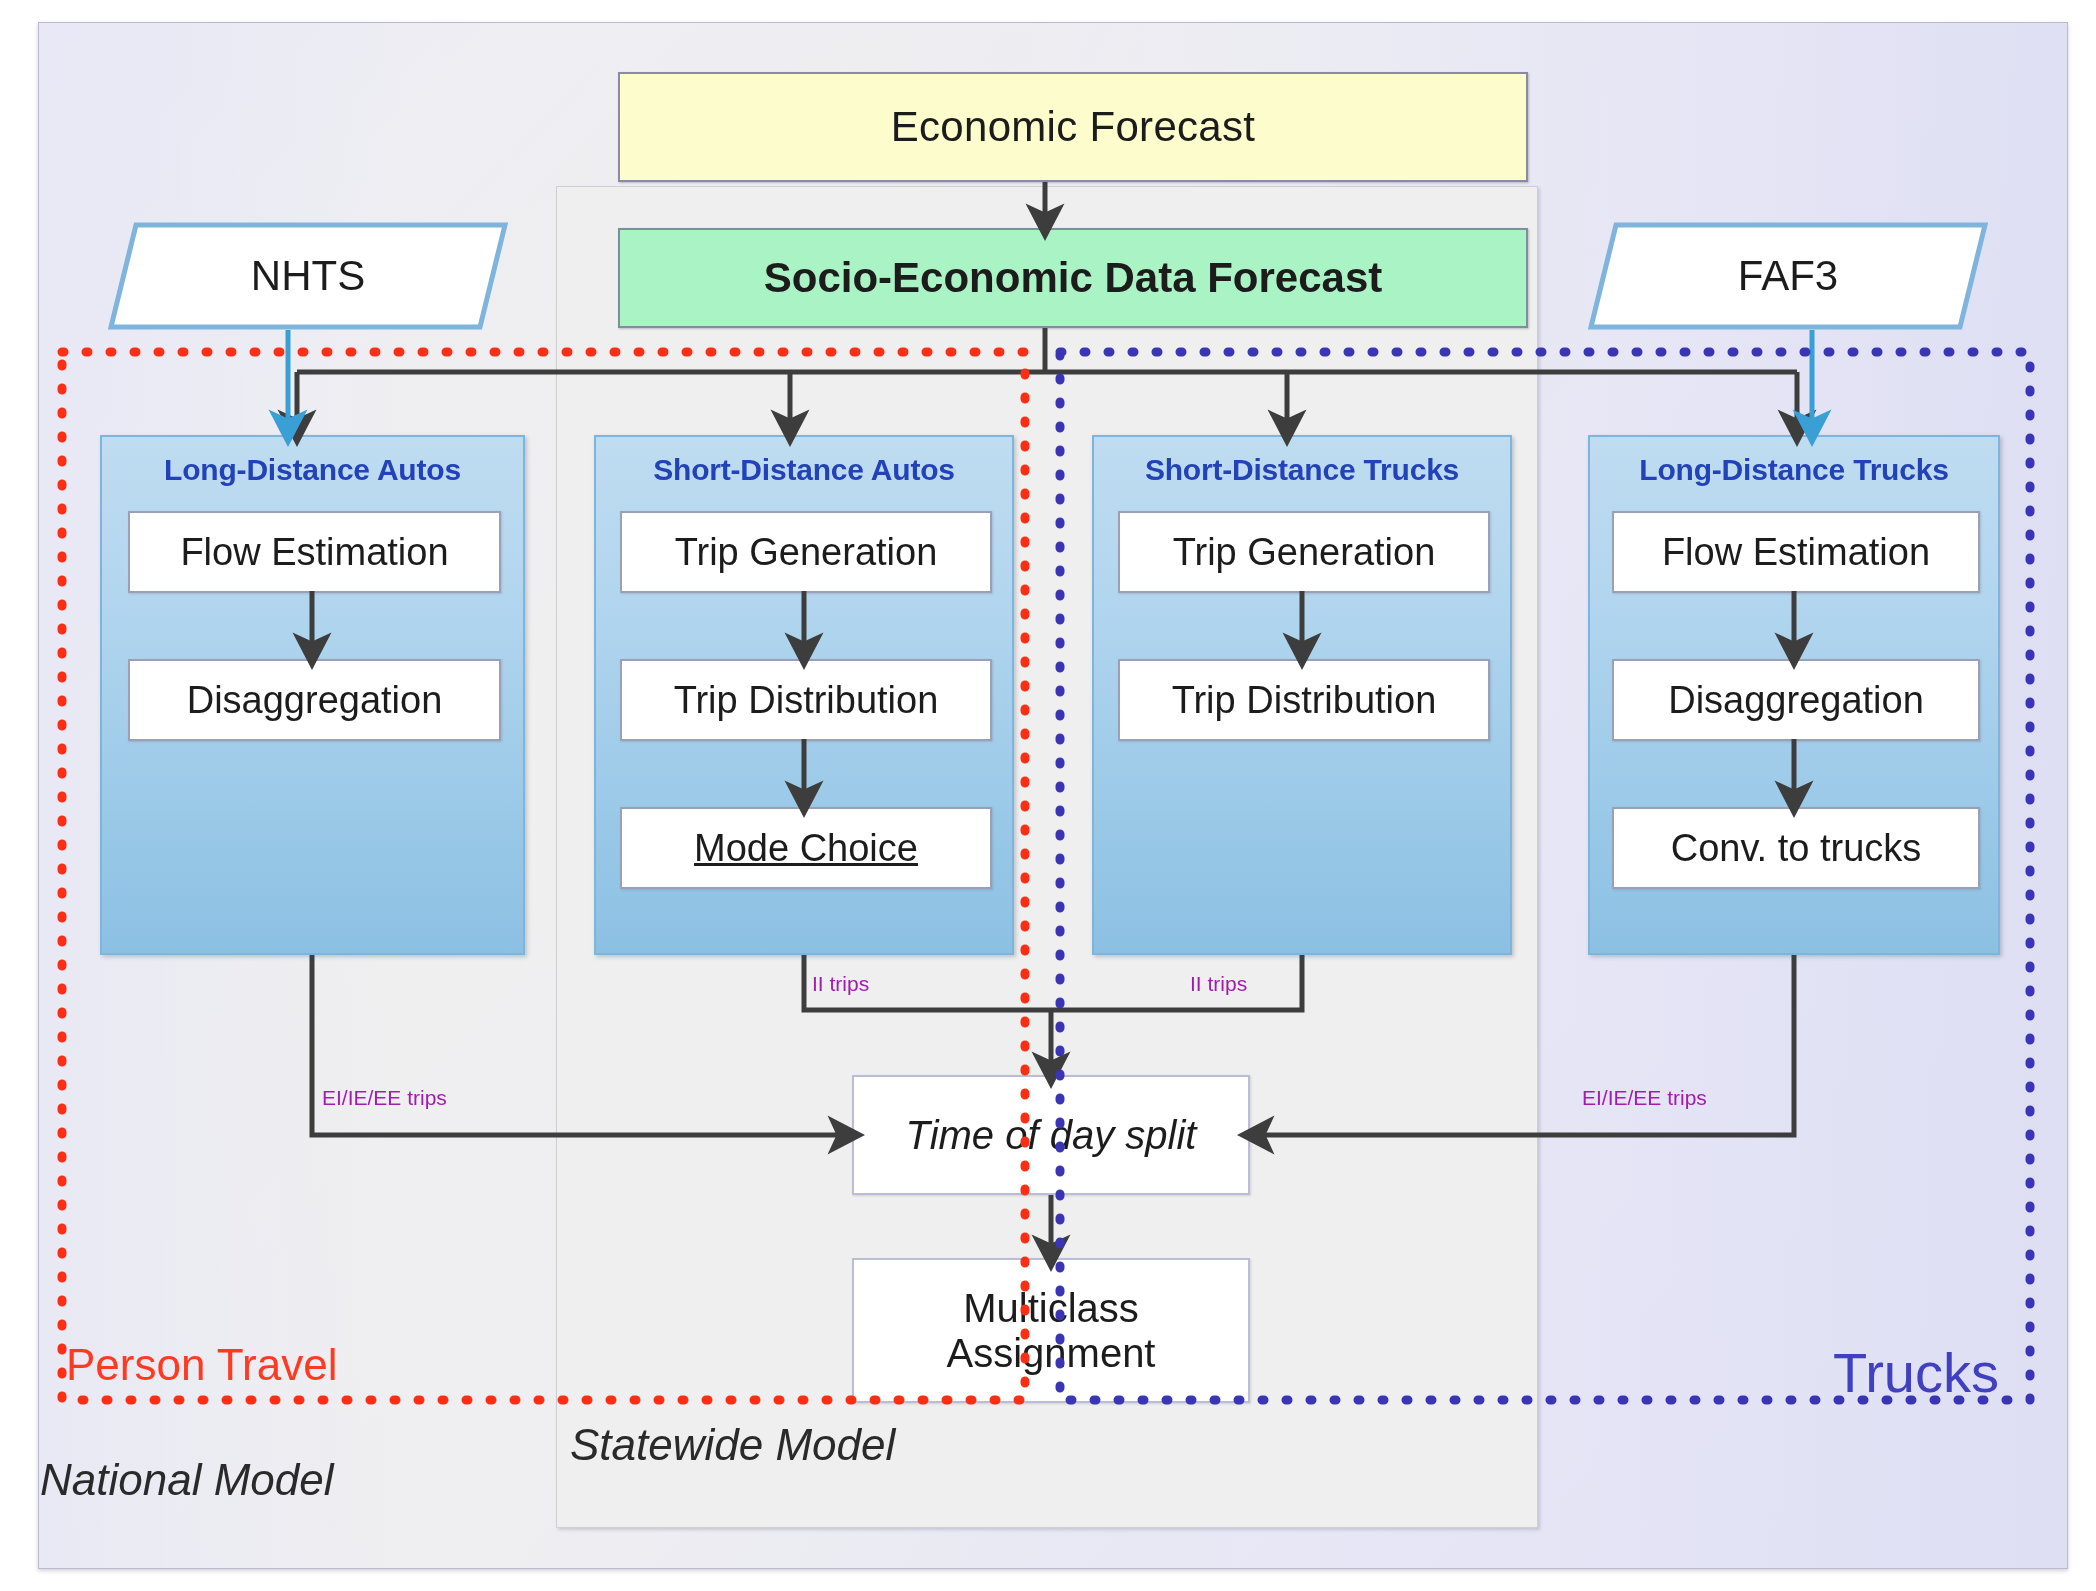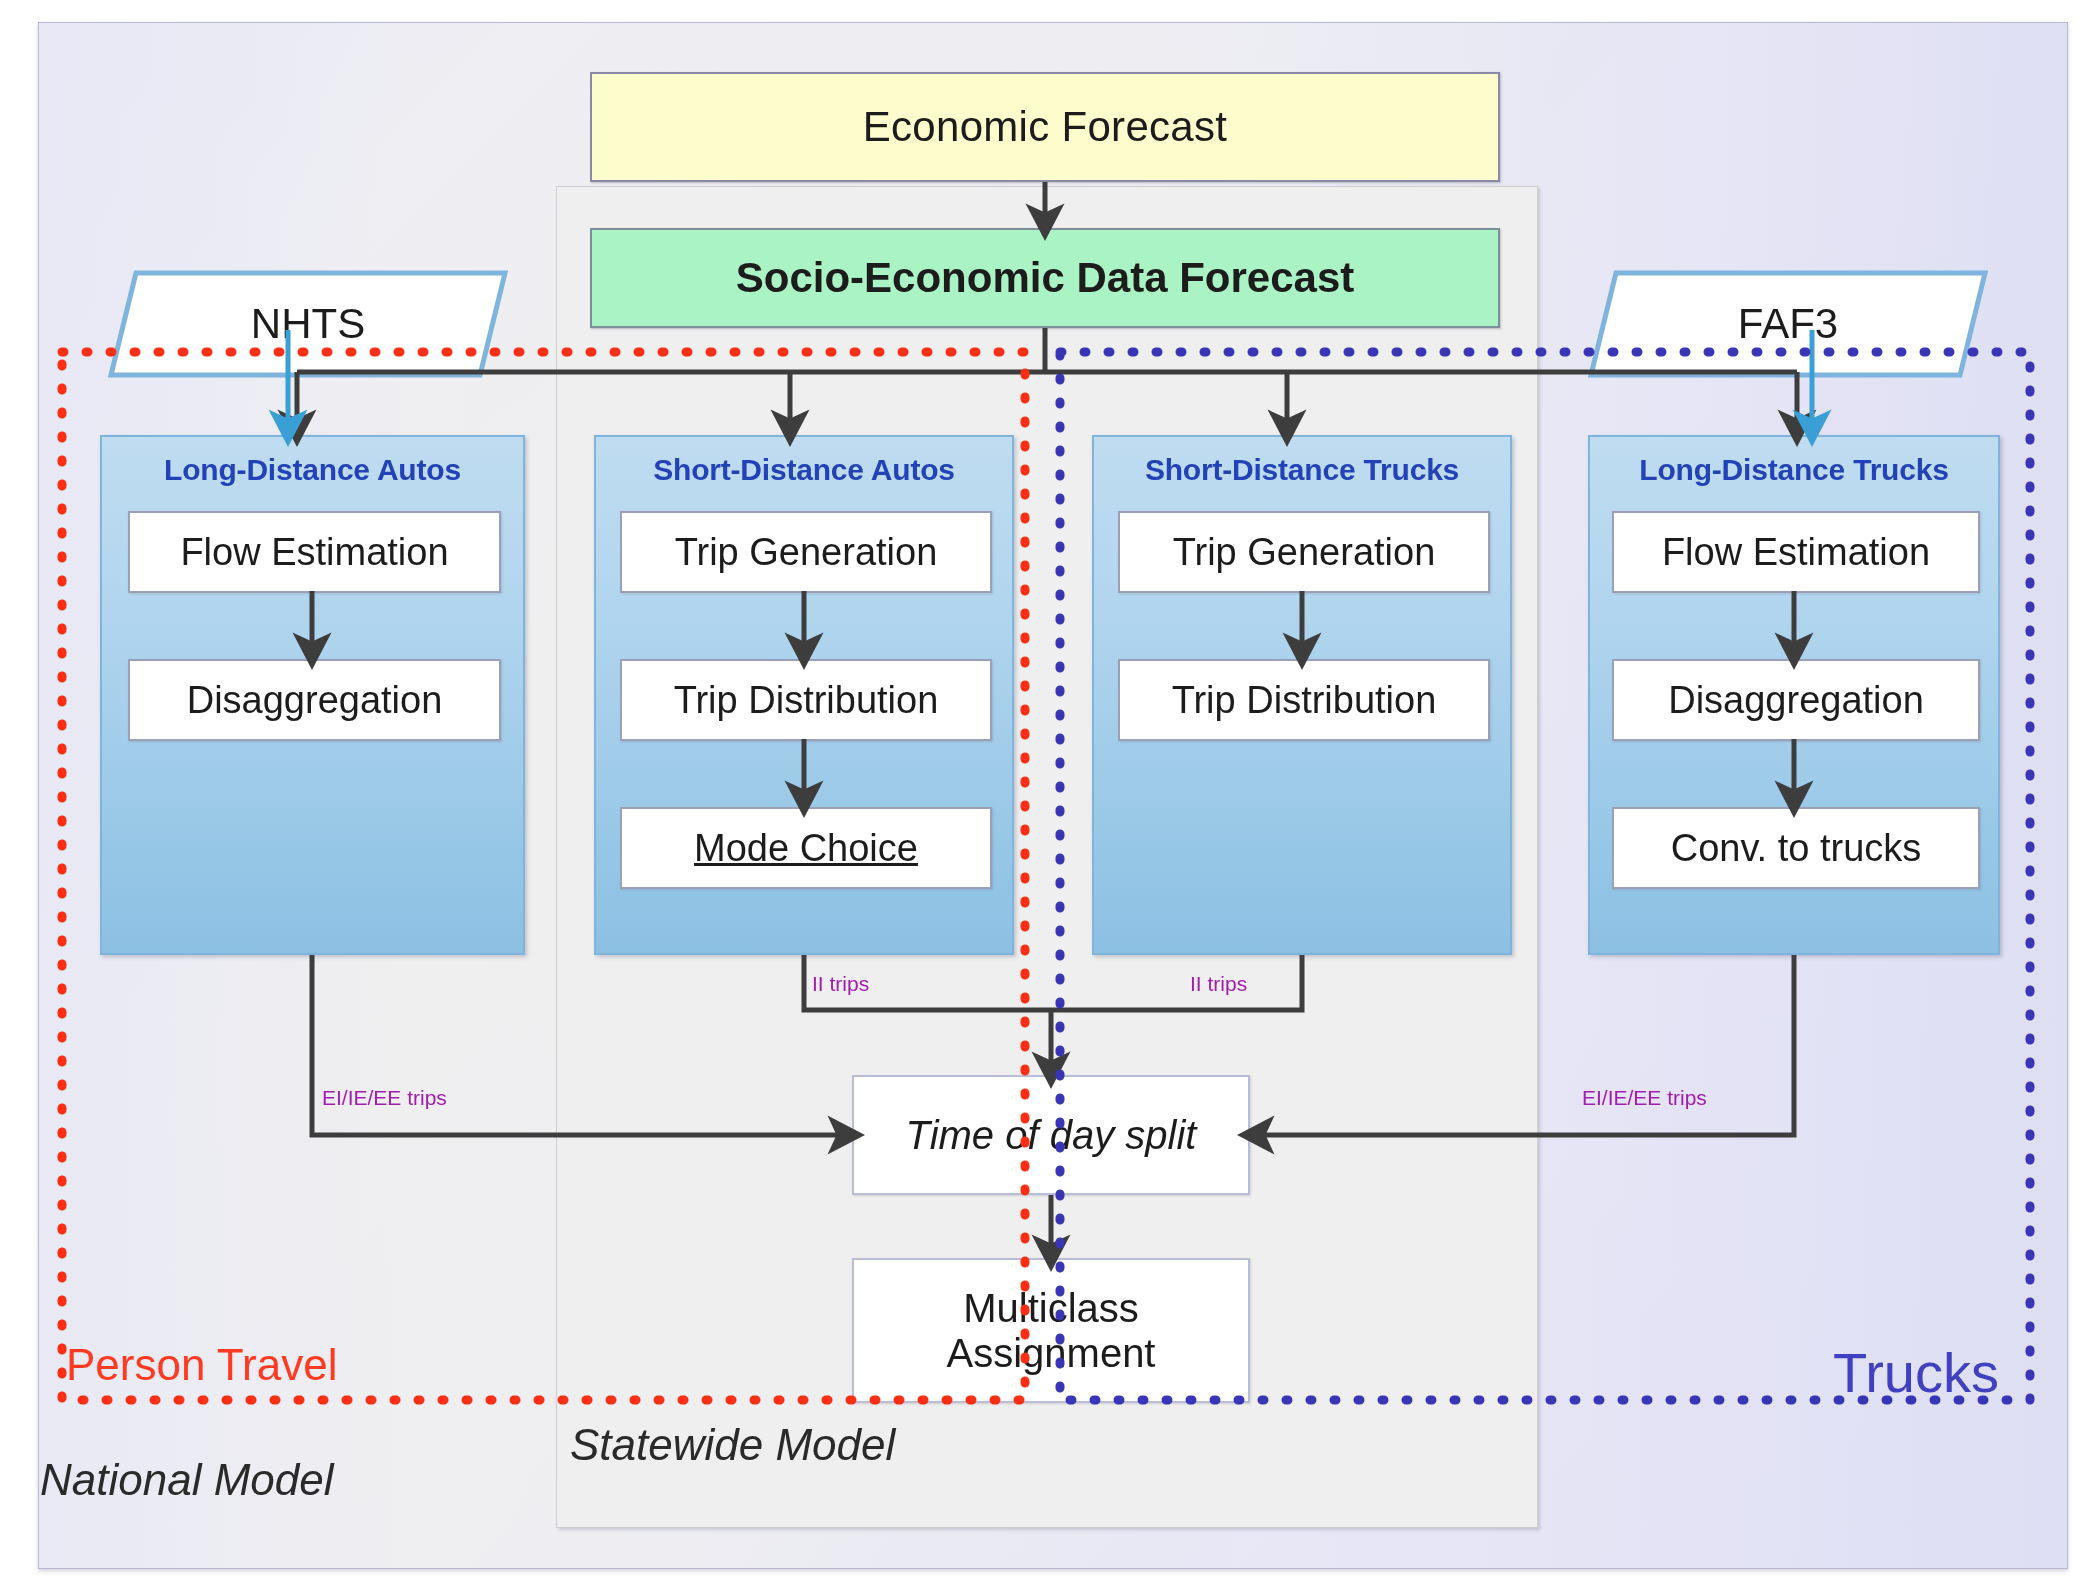--- a/index.html
+++ b/index.html
@@ -31,36 +31,36 @@
   }
   
   .statewide-frame{
     position:absolute;left:556px;top:186px;width:980px;height:1340px;
     background:#efefef;
     border:1px solid #cfcfcf;
     box-shadow:2px 2px 3px rgba(120,120,140,.30);
   }
 
   
-  .node{position:absolute;box-sizing:border-box;display:flex;align-items:center;justify-content:center;text-align:center;}
+  .node{position:absolute;box-sizing:border-box;display:flex;align-items:center;justify-content:center;text-align:center;margin-left:28px;}
 
   .econ-box{
     left:590px;top:72px;width:910px;height:110px;
     background:#fdfccd;border:2px solid #8a8aa6;
     font-size:42px;color:#1c1c1c;letter-spacing:.3px;
     box-shadow:1px 1px 2px rgba(90,90,110,.35);
   }
   .socio-box{
     left:590px;top:228px;width:910px;height:100px;
     background:#aaf3c4;border:2px solid #7d8f9a;
     font-size:42px;color:#1c1c1c;
     box-shadow:1px 1px 2px rgba(90,90,110,.35);
     font-weight:bold;
   }
-  .para-wrap{position:absolute;margin-top:48px;}
+  .para-wrap{position:absolute;}
   .para-svg{position:absolute;left:0;top:0;overflow:visible;}
   .para-label{position:absolute;left:0;top:0;width:100%;height:100%;display:flex;align-items:center;justify-content:center;font-size:42px;color:#1c1c1c;}
 
   
   .col-box{
     position:absolute;box-sizing:border-box;
     background:linear-gradient(180deg,#bfdcf0 0%,#b3d6ef 30%,#9ccae8 70%,#8cc0e3 100%);
     border:2px solid #7fb4dd;
     box-shadow:2px 2px 4px rgba(100,110,130,.35);
   }

